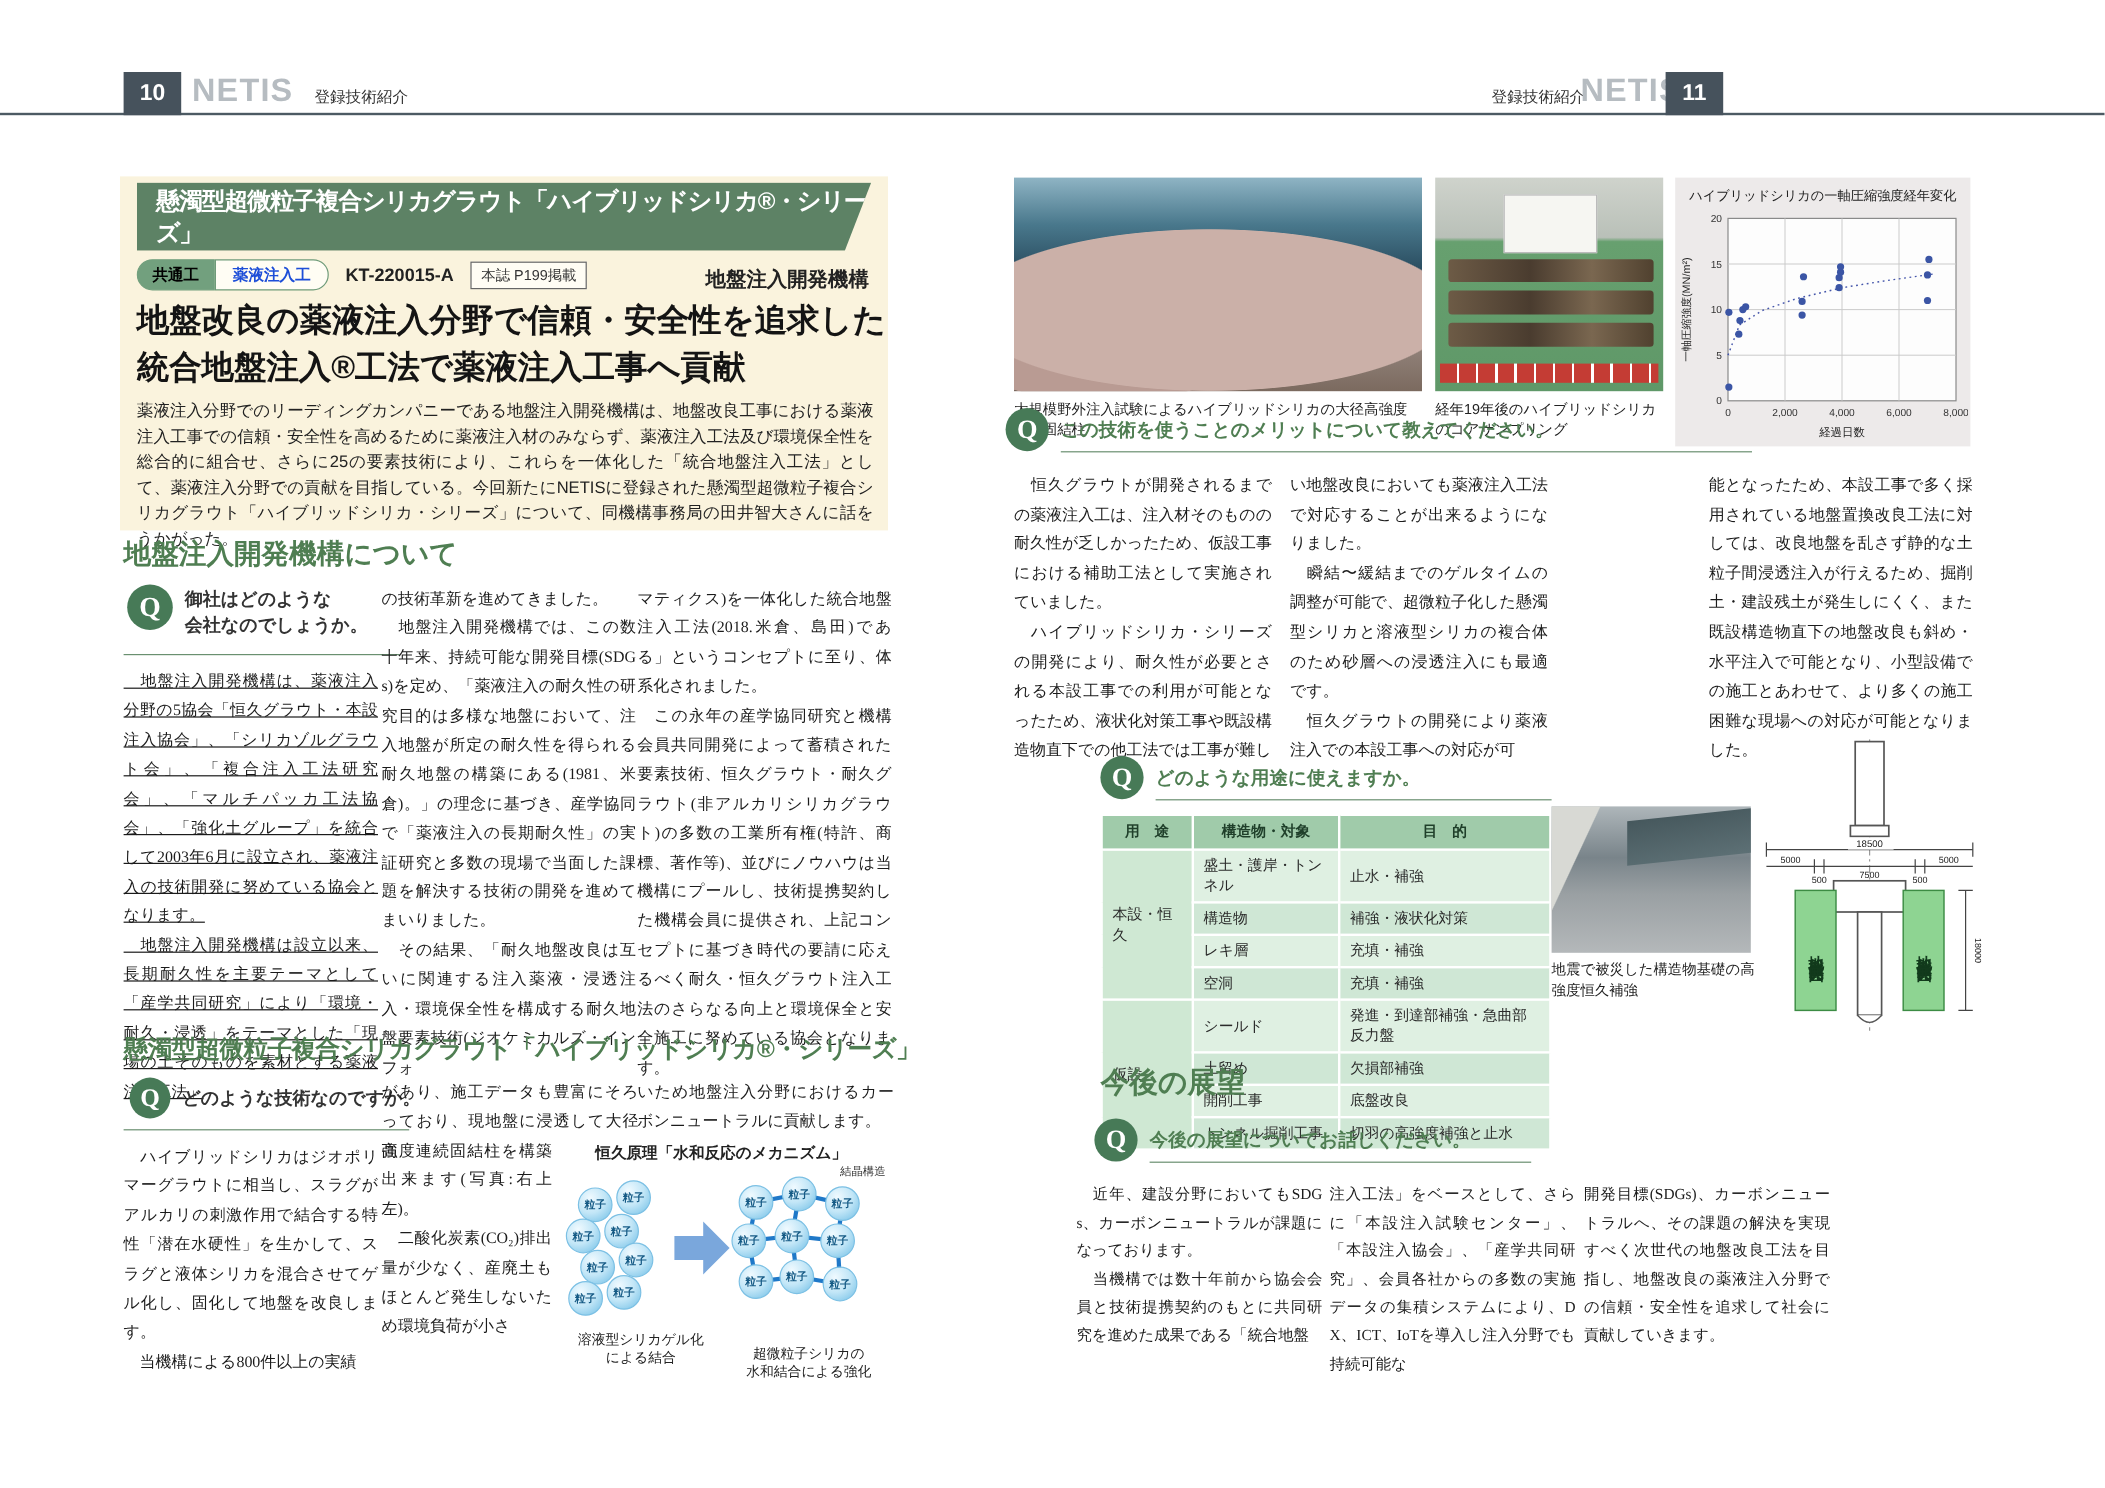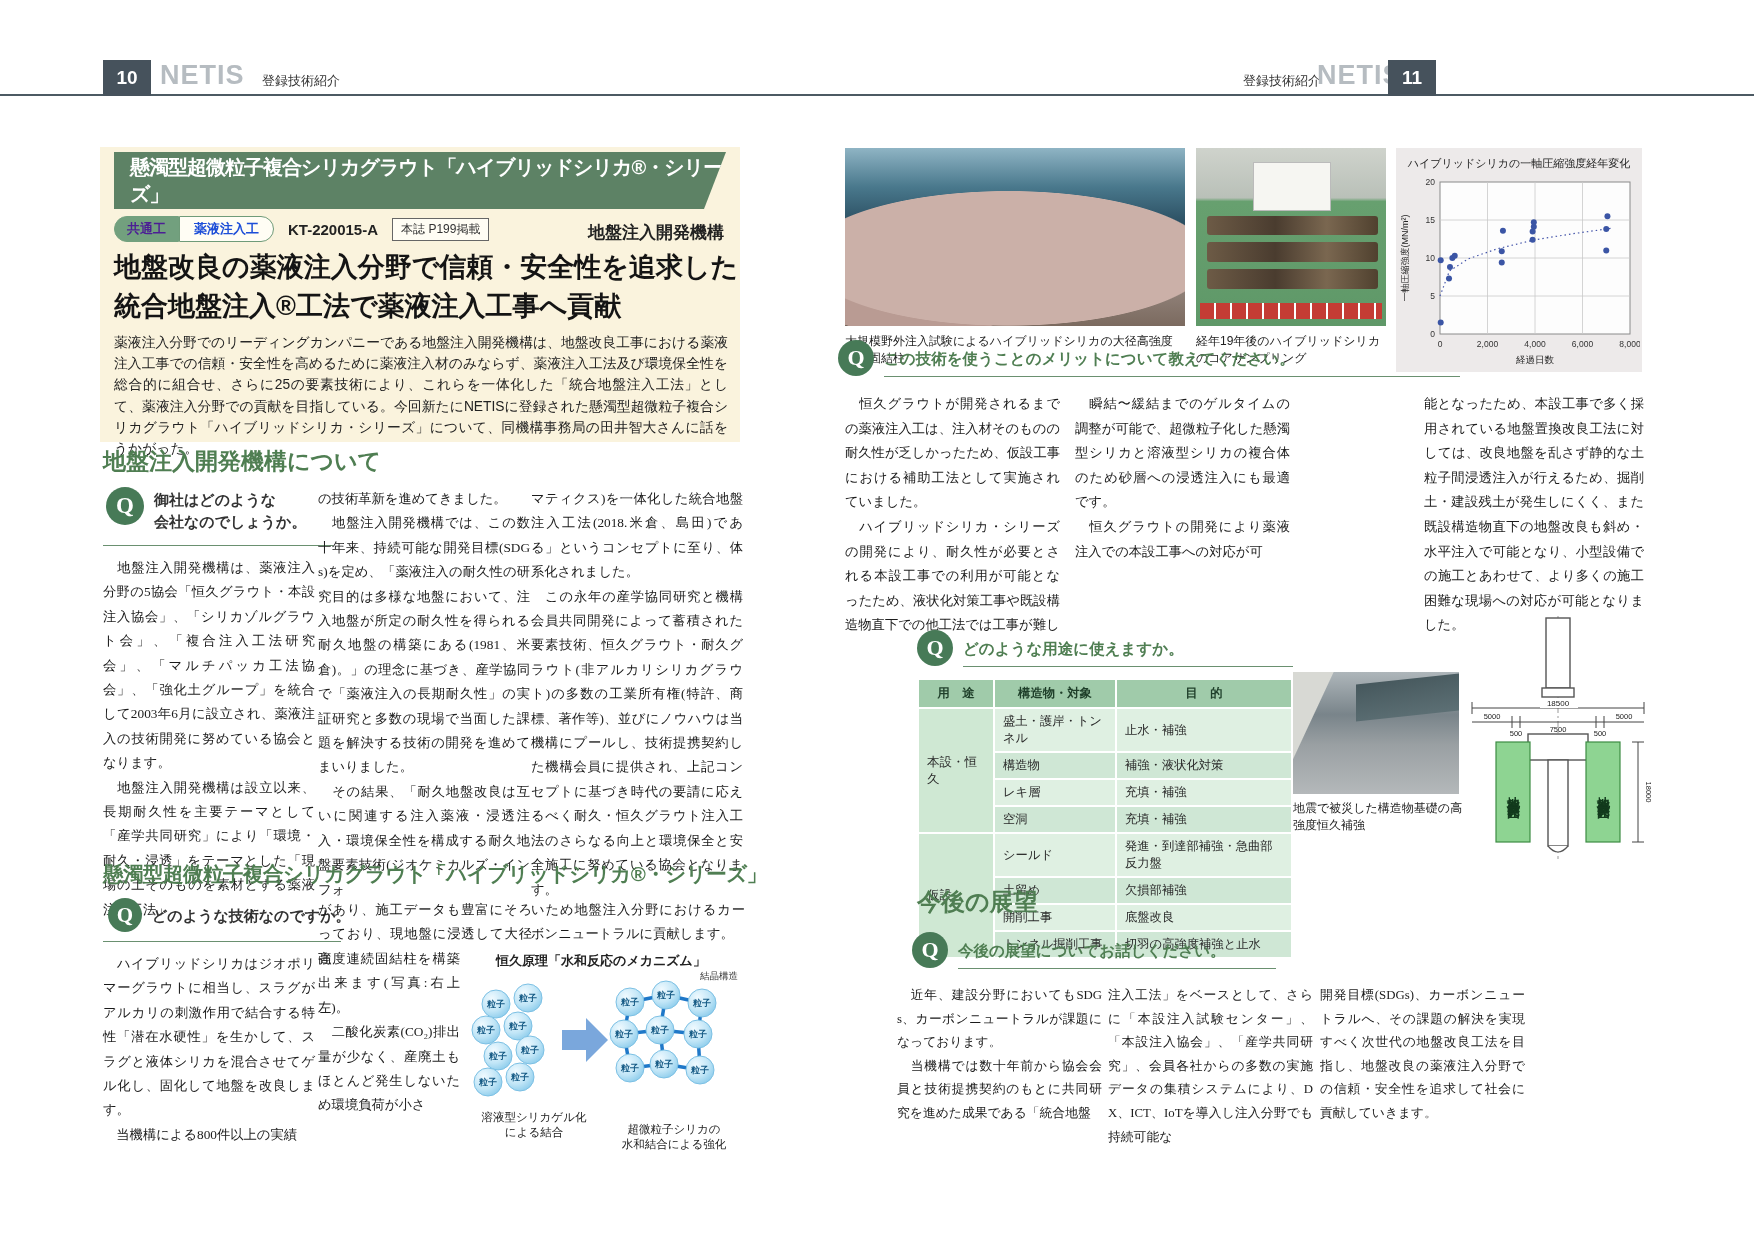--- a/index.html
+++ b/index.html
@@ -12,21 +12,21 @@
            font-size:19px;font-weight:bold;display:flex;align-items:center;justify-content:center;}
   .brand{position:absolute;top:60px;font-size:27px;font-weight:bold;color:#b6bcc1;letter-spacing:1px;}
   .brand-sec{position:absolute;top:72px;font-size:13px;color:#333;}
   
   .cream{position:absolute;left:100px;top:147px;width:640px;height:295px;background:#faf3dd;}
   .banner{position:absolute;left:114px;top:152px;width:612px;height:57px;background:#5d8265;
           clip-path:polygon(0 0,100% 0,calc(100% - 22px) 100%,0 100%);
           display:flex;align-items:center;padding-left:16px;box-sizing:border-box;}
   .banner span{color:#fff;font-size:20px;font-weight:bold;letter-spacing:-1px;}
   .tagrow{position:absolute;left:114px;top:216px;height:26px;display:flex;align-items:center;}
-  .tag1{background:#72a07e;color:#4c1d95;font-size:13px;font-weight:bold;border-radius:13px 0 0 13px;
+  .tag1{background:#72a07e;color:#000000;font-size:13px;font-weight:bold;border-radius:13px 0 0 13px;
         padding:0 12px;height:24px;display:flex;align-items:center;border:1px solid #72a07e;}
   .tag2{background:#fffdf4;color:#1d4ed8;font-size:13px;font-weight:bold;border-radius:0 13px 13px 0;
         padding:0 14px;height:24px;display:flex;align-items:center;border:1px solid #6f9b79;}
   .code{margin-left:14px;font-size:15px;font-weight:bold;color:#222;}
   .refbox{margin-left:14px;font-size:12px;color:#333;border:1px solid #666;padding:2px 8px;background:#fffdf4;}
   .org{position:absolute;right:16px;top:0;font-size:17px;font-weight:bold;color:#222;}
   .headline{position:absolute;left:114px;top:248px;font-size:27px;font-weight:bold;color:#141414;
             line-height:39px;letter-spacing:0;}
   .lead{position:absolute;left:114px;top:332px;width:614px;font-size:13.8px;line-height:21.2px;
         text-align:justify;word-break:break-all;color:#222;}
@@ -107,21 +107,21 @@
   </div>
   <div class="lead">薬液注入分野でのリーディングカンパニーである地盤注入開発機構は、地盤改良工事における薬液注入工事での信頼・安全性を高めるために薬液注入材のみならず、薬液注入工法及び環境保全性を総合的に組合せ、さらに25の要素技術により、これらを一体化した「統合地盤注入工法」として、薬液注入分野での貢献を目指している。今回新たにNETISに登録された懸濁型超微粒子複合シリカグラウト「ハイブリッドシリカ・シリーズ」について、同機構事務局の田井智大さんに話をうかがった。</div>
 
   <div class="sec-h" style="left:103px;top:446px;font-size:23px;">地盤注入開発機構について</div>
   <div class="qcircle" style="left:106px;top:487px;width:38px;height:38px;font-size:23px;">Q</div>
   <div class="qtext" style="left:154px;top:489px;">
     <div>御社はどのような</div>
     <div>会社なのでしょうか。</div>
   </div>
   <div class="qline" style="left:103px;top:545px;width:230px;"></div>
-  <div class="col s1col" style="left:103px;top:556px;width:212px;">
+  <div class="col s1col" style="left:103px;top:556px;width:212px;text-decoration:underline;">
       <p>　地盤注入開発機構は、薬液注入分野の5協会「恒久グラウト・本設注入協会」、「シリカゾルグラウト会」、「複合注入工法研究会」、「マルチパッカ工法協会」、「強化土グループ」を統合して2003年6月に設立され、薬液注入の技術開発に努めている協会となります。</p>
       <p>　地盤注入開発機構は設立以来、長期耐久性を主要テーマとして「産学共同研究」により「環境・耐久・浸透」をテーマとした「現場の土そのものを素材とする薬液注入工法」</p>
     </div>
   <div class="col s1col" style="left:318px;top:487px;width:212px;">
       <p>の技術革新を進めてきました。</p>
       <p>　地盤注入開発機構では、この数十年来、持続可能な開発目標(SDGs)を定め、「薬液注入の耐久性の研究目的は多様な地盤において、注入地盤が所定の耐久性を得られる耐久地盤の構築にある(1981、米倉)。」の理念に基づき、産学協同で「薬液注入の長期耐久性」の実証研究と多数の現場で当面した課題を解決する技術の開発を進めてまいりました。</p>
       <p>　その結果、「耐久地盤改良は互いに関連する注入薬液・浸透注入・環境保全性を構成する耐久地盤要素技術(ジオケミカルズ・インフォ</p>
     </div>
   <div class="col s1col" style="left:531px;top:487px;width:212px;">
       <p>マティクス)を一体化した統合地盤注入工法(2018.米倉、島田)である」というコンセプトに至り、体系化されました。</p>
@@ -267,20 +267,21 @@
   </div>
 
   <div class="qcircle" style="left:838px;top:340px;width:36px;height:36px;font-size:22px;">Q</div>
   <div class="qtext green" style="left:884px;top:348px;">この技術を使うことのメリットについて教えてください。</div>
   <div class="qline" style="left:884px;top:376px;width:576px;"></div>
   <div class="col mcol" style="left:845px;top:392px;width:215px;">
       <p>　恒久グラウトが開発されるまでの薬液注入工は、注入材そのものの耐久性が乏しかったため、仮設工事における補助工法として実施されていました。</p>
       <p>　ハイブリッドシリカ・シリーズの開発により、耐久性が必要とされる本設工事での利用が可能となったため、液状化対策工事や既設構造物直下での他工法では工事が難し</p>
     </div>
   <div class="col mcol" style="left:1075px;top:392px;width:215px;">
+      <p>い地盤改良においても薬液注入工法で対応することが出来るようになりました。</p>
       <p>　瞬結〜緩結までのゲルタイムの調整が可能で、超微粒子化した懸濁型シリカと溶液型シリカの複合体のため砂層への浸透注入にも最適です。</p>
       <p>　恒久グラウトの開発により薬液注入での本設工事への対応が可</p>
     </div>
   <div class="col mcol" style="left:1424px;top:392px;width:220px;">
       <p>能となったため、本設工事で多く採用されている地盤置換改良工法に対しては、改良地盤を乱さず静的な土粒子間浸透注入が行えるため、掘削土・建設残土が発生しにくく、また既設構造物直下の地盤改良も斜め・水平注入で可能となり、小型設備での施工とあわせて、より多くの施工困難な現場への対応が可能となりました。</p>
     </div>
 
   <div class="qcircle" style="left:917px;top:630px;width:36px;height:36px;font-size:22px;">Q</div>
   <div class="qtext green" style="left:963px;top:638px;">どのような用途に使えますか。</div>
   <div class="qline" style="left:963px;top:666px;width:330px;"></div>

